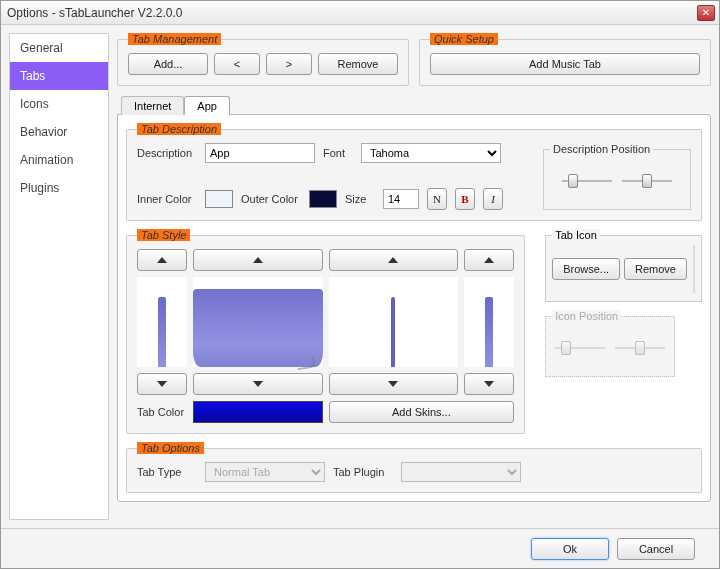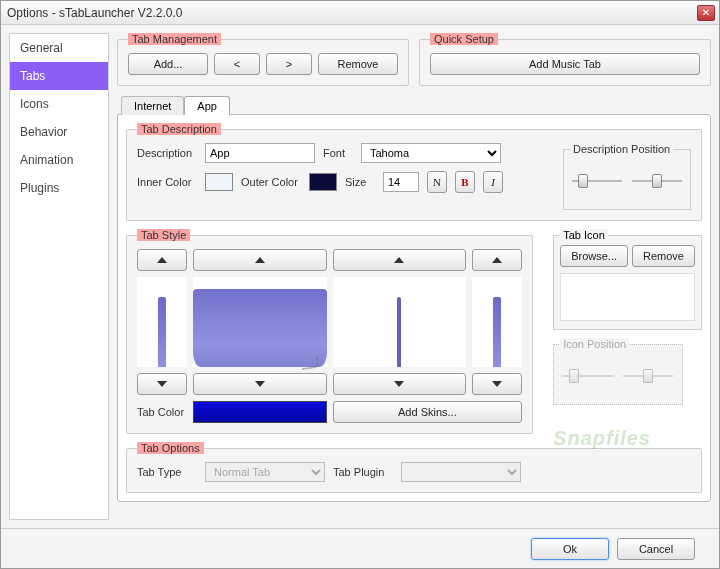--- a/index.html
+++ b/index.html
@@ -74,21 +74,22 @@
   border: 1px solid #ccc;
   border-radius: 2px;
   background: #f4f4f4;
   padding: 8px 10px 10px 10px;
   position: relative;
 }
 fieldset.groupbox > legend {
   font-size: 11px;
   color: #333;
   padding: 0 4px;
-  background: #fca5a5;
+  background: #f97316;
+  font-style: italic;
 }
 .top-panels {
   display: flex;
   gap: 10px;
 }
 .top-panels fieldset { flex: 1; }
 .btn {
   background: linear-gradient(to bottom, #fff, #e4e4e4);
   border: 1px solid #9a9a9a;
   border-radius: 3px;
@@ -148,24 +149,24 @@
   font-size: 11px;
   height: 20px;
 }
 input[disabled], select[disabled] { background: #eee; color: #888; }
 .color-swatch {
   width: 28px; height: 18px;
   border: 1px solid #888;
   display: inline-block;
 }
 .desc-panel { display: flex; gap: 10px; }
-.desc-left { flex: 1; display: flex; flex-direction: column; gap: 8px; }
+.desc-left { flex: 1; display: flex; flex-direction: column; gap: 8px; justify-content: space-between; }
 .desc-pos {
   border: 1px solid #ccc;
-  width: 128px;
+  width: 148px;
   padding: 4px 6px 6px 6px;
   background: #f4f4f4;
 }
 .desc-pos legend { font-size: 11px; color: #333; padding: 0 3px; background: #f4f4f4; }
 .slider-illust {
   display: flex;
   gap: 10px;
   justify-content: center;
   align-items: center;
   height: 44px;
@@ -243,21 +244,21 @@
   height: 22px;
   background: linear-gradient(to bottom, #0a0ae0, #0505a0);
   border: 1px solid #444;
 }
 .tab-icon-box {
   border: 1px solid #ccc;
   background: #f4f4f4;
   width: 130px;
   padding: 4px 6px 8px 6px;
   display: flex;
-  flex-direction: column;
+  flex-direction: row;
   gap: 6px;
 }
 .tab-icon-box legend { font-size: 11px; padding: 0 3px; background: #f4f4f4; }
 .icon-pos-box {
   border: 1px dotted #bbb;
   color: #aaa;
   background: #f4f4f4;
   width: 130px;
   padding: 4px 6px 6px 6px;
 }
@@ -469,21 +470,20 @@
               <span class="label">Tab Plugin</span>
               <select disabled="" style="width:120px">
                 <option></option>
               </select>
             </div>
           </fieldset>
 
         </div>
       </div>
 
-      <div class="watermark">Snapfiles</div>
     </div>
   </div>
 
   <div class="footer">
     <button class="btn primary">Ok</button>
     <button class="btn">Cancel</button>
   </div>
 </div>
 
 </body></html>

